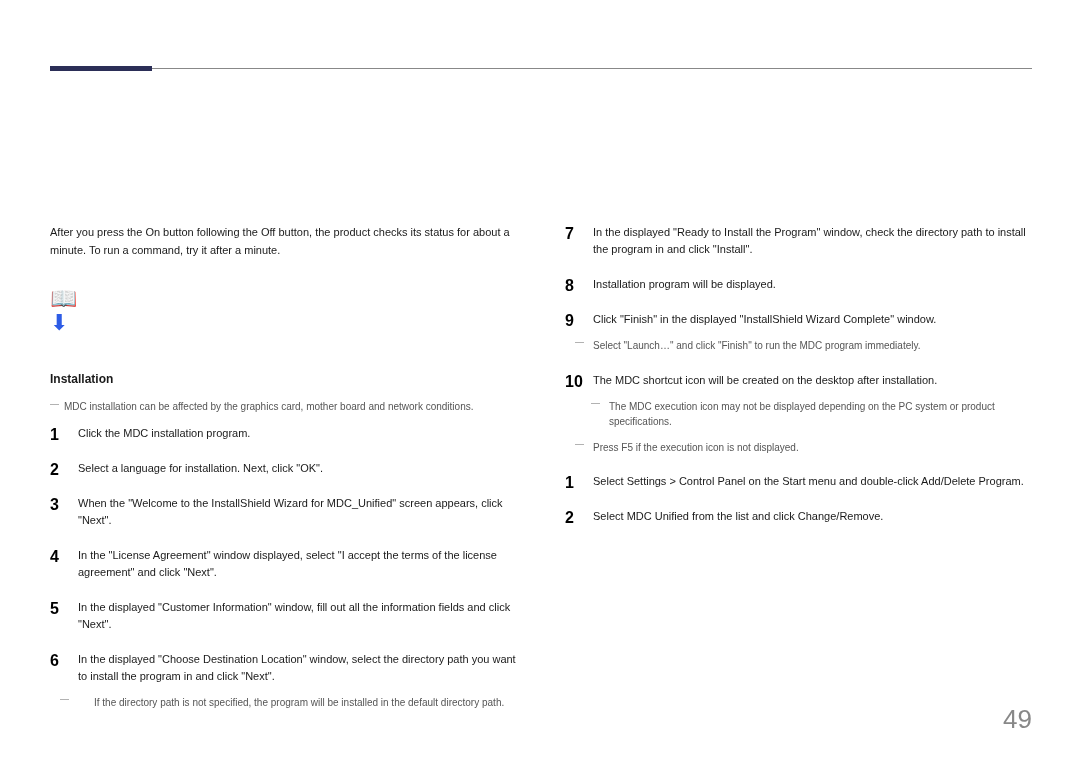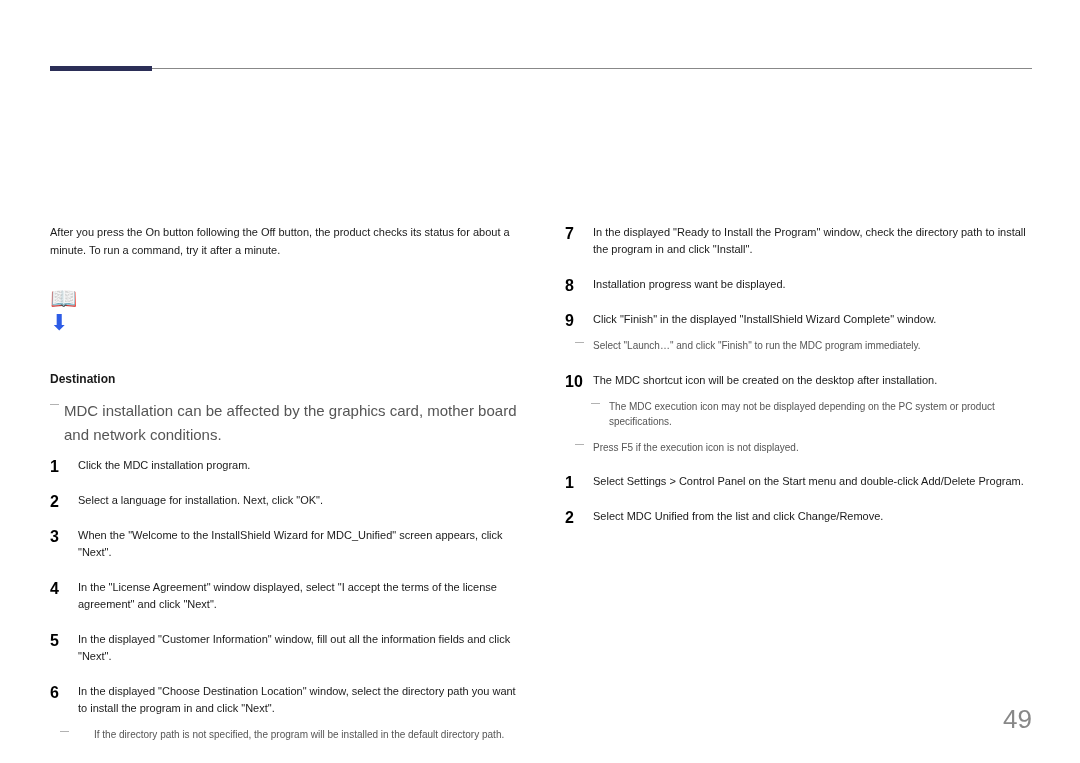--- a/index.html
+++ b/index.html
@@ -64,21 +64,21 @@
   }
   .note-line::before {
     content: "―";
     position: absolute;
     left: -18px;
     top: -2px;
     color: #888;
     font-size: 9px;
   }
   .note-line-root {
-    font-size: 15px;
+    font-size: 10px;
     color: #555;
     margin: 6px 0 10px 14px;
     position: relative;
   }
   .note-line-root::before {
     content: "―";
     position: absolute;
     left: -14px;
     top: -2px;
     color: #888;
@@ -125,41 +125,41 @@
 <div class="content">
 
   <div class="col">
     <p class="intro">After you press the On button following the Off button, the product checks its status for about a minute. To run a command, try it after a minute.</p>
 
     <div class="icon-group">
       <span>📖</span><br>
       <span>⬇</span>
     </div>
 
-    <div class="subhead">Destination</div>
+    <div class="subhead">Installation</div>
 
     <div class="note-line-root">MDC installation can be affected by the graphics card, mother board and network conditions.</div>
 
     <ol class="steps">
       <li>Click the MDC installation program.</li>
       <li>Select a language for installation. Next, click "OK".</li>
       <li>When the "Welcome to the InstallShield Wizard for MDC_Unified" screen appears, click "Next".</li>
       <li>In the "License Agreement" window displayed, select "I accept the terms of the license agreement" and click "Next".</li>
       <li>In the displayed "Customer Information" window, fill out all the information fields and click "Next".</li>
       <li>
         <span>In the displayed "Choose Destination Location" window, select the directory path you want to install the program in and click "Next".</span>
         <div class="note-line" style="margin-left:0; margin-top:10px;padding-left:16px;">If the directory path is not specified, the program will be installed in the default directory path.</div>
       </li>
     </ol>
   </div>
 
   <div class="col">
     <ol class="steps start7">
       <li>In the displayed "Ready to Install the Program" window, check the directory path to install the program in and click "Install".</li>
-      <li>Installation progress want be displayed.</li>
+      <li>Installation program will be displayed.</li>
       <li>
         <span>Click "Finish" in the displayed "InstallShield Wizard Complete" window.</span>
         <div class="note-line" style="margin-left:0; margin-top:10px;">Select "Launch…" and click "Finish" to run the MDC program immediately.</div>
       </li>
       <li>
         <span>The MDC shortcut icon will be created on the desktop after installation.</span>
         <div class="note-line" style="margin-left:16px; margin-top:10px;">The MDC execution icon may not be displayed depending on the PC system or product specifications.</div>
         <div class="note-line" style="margin-left:0;">Press F5 if the execution icon is not displayed.</div>
       </li>
     </ol>

